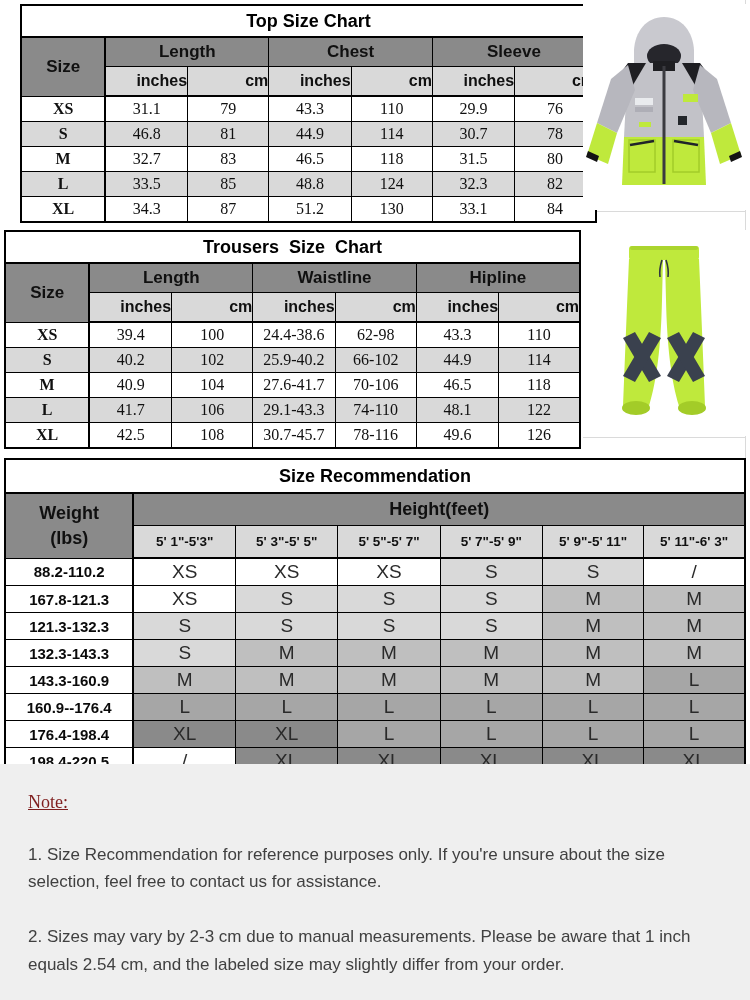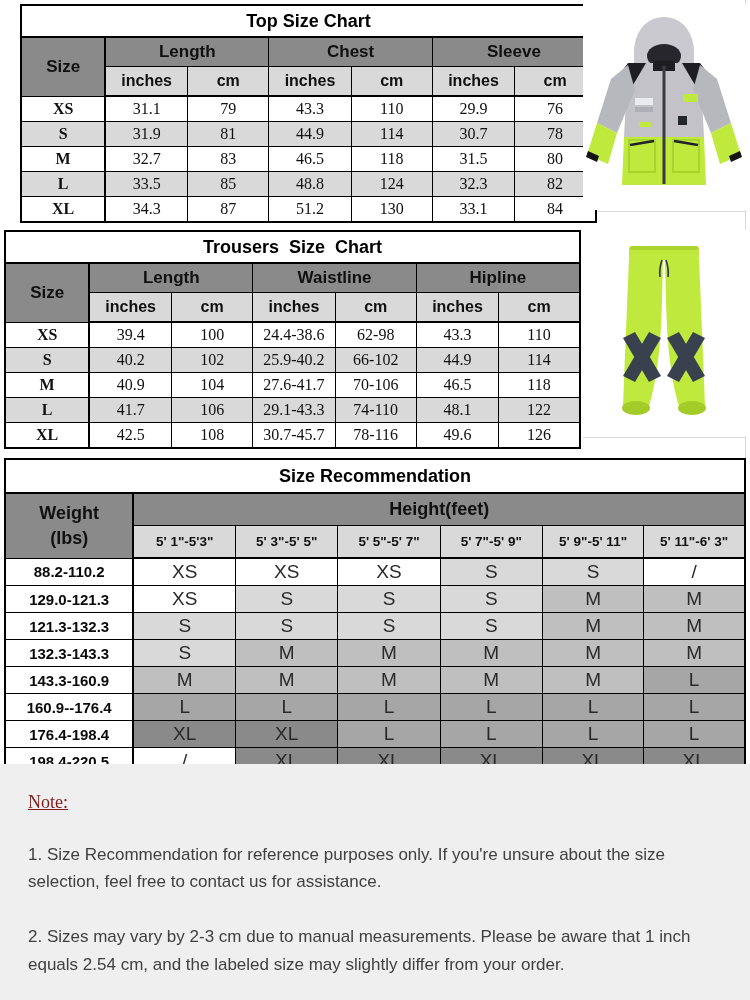--- a/index.html
+++ b/index.html
@@ -9,21 +9,21 @@
   .gl{position:absolute;background:#dadada;}
   
   table.chart{position:absolute;border-collapse:collapse;table-layout:fixed;
               border:2px solid #000;background:#fff;text-align:center;}
   .chart th,.chart td{border:1px solid #000;padding:0;overflow:hidden;}
   .chart th.title{height:30px;font:bold 18px "Liberation Sans",sans-serif;background:#fff;
                   border-bottom:2px solid #000;white-space:pre;color:#000;}
   .chart th.dark{background:var(--header-dark);font:bold 17px "Liberation Sans",sans-serif;
                  height:28px;color:#101010;}
   .chart th.light{background:var(--header-light);font:bold 16px "Liberation Sans",sans-serif;
-                  height:28px;color:#101010;}
+                  height:28px;color:#101010;text-align:right;}
   .chart tr.units th{border-bottom:2px solid #000;}
   .chart td{height:24px;font:16px "Liberation Serif",serif;color:#101010;background:#fff;}
   .chart td.szcol{font-weight:bold;border-right:2px solid #000;}
   .chart th.corner{border-right:2px solid #000;}
   .chart tr.alt td{background:var(--row-alt);}
   #t1{left:20px;top:4px;width:577px;}
   #t2{left:4px;top:230px;width:577px;}
   
   #t3{left:4px;top:458px;width:742px;}
   #t3 th.title{height:32px;text-align:center;}
@@ -90,21 +90,21 @@
           <td class="szcol">XS</td>
           <td>31.1</td>
           <td>79</td>
           <td>43.3</td>
           <td>110</td>
           <td>29.9</td>
           <td>76</td>
         </tr>
         <tr class="alt">
           <td class="szcol">S</td>
-          <td>31.9</td>
+          <td>46.8</td>
           <td>81</td>
           <td>44.9</td>
           <td>114</td>
           <td>30.7</td>
           <td>78</td>
         </tr>
         <tr>
           <td class="szcol">M</td>
           <td>32.7</td>
           <td>83</td>
@@ -306,21 +306,21 @@
         <tr>
           <td class="wcell">88.2-110.2</td>
           <td class="scell" style="background: rgb(255, 255, 255);">XS</td>
           <td class="scell" style="background: rgb(255, 255, 255);">XS</td>
           <td class="scell" style="background: rgb(255, 255, 255);">XS</td>
           <td class="scell" style="background: rgb(217, 217, 217);">S</td>
           <td class="scell" style="background: rgb(217, 217, 217);">S</td>
           <td class="scell" style="background: rgb(255, 255, 255);">/</td>
         </tr>
         <tr>
-          <td class="wcell">129.0-121.3</td>
+          <td class="wcell">167.8-121.3</td>
           <td class="scell" style="background: rgb(255, 255, 255);">XS</td>
           <td class="scell" style="background: rgb(217, 217, 217);">S</td>
           <td class="scell" style="background: rgb(217, 217, 217);">S</td>
           <td class="scell" style="background: rgb(217, 217, 217);">S</td>
           <td class="scell" style="background: rgb(191, 191, 191);">M</td>
           <td class="scell" style="background: rgb(191, 191, 191);">M</td>
         </tr>
         <tr>
           <td class="wcell">121.3-132.3</td>
           <td class="scell" style="background: rgb(217, 217, 217);">S</td>

